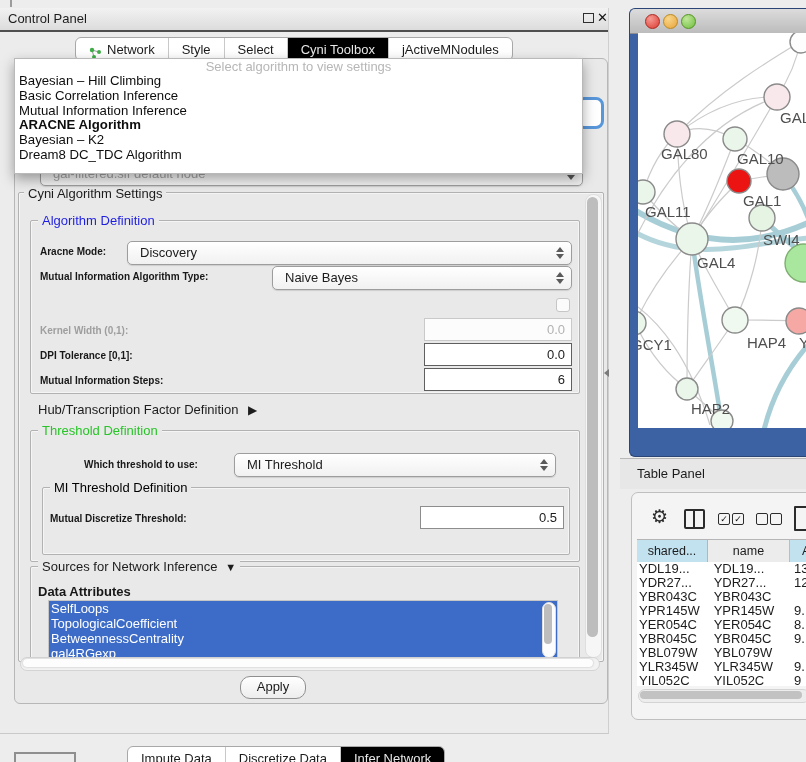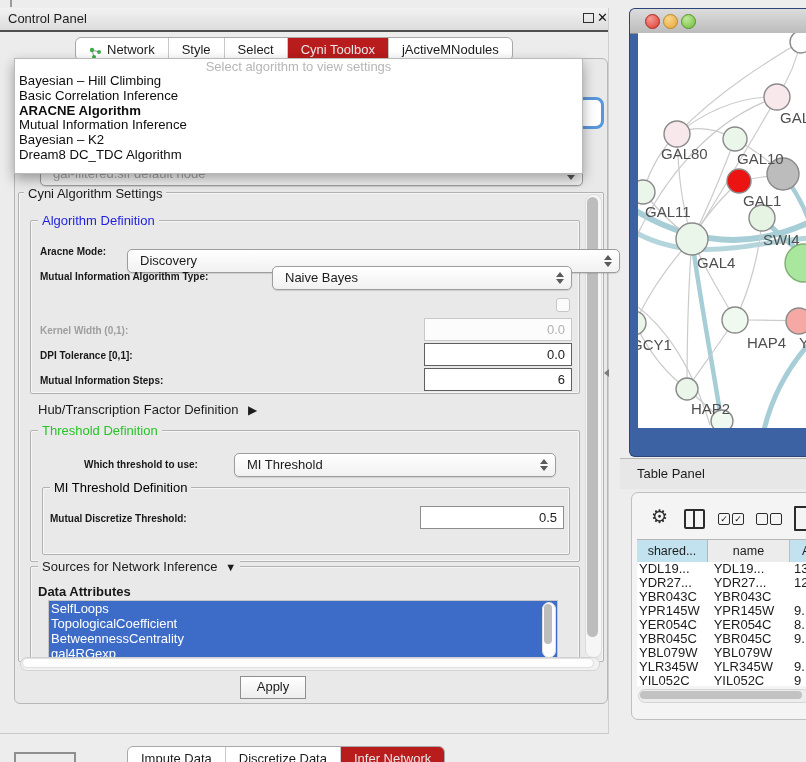--- a/index.html
+++ b/index.html
@@ -8,21 +8,21 @@
   .abs{position:absolute;}
   
   .cp{left:0;top:8px;width:608px;height:725px;background:#ececec;border-right:1px solid #cfcfcf;border-bottom:1px solid #c9c9c9;}
   .cp-titlebar{left:0;top:0;width:608px;height:22px;background:linear-gradient(#f2f2f2,#dcdcdc);border-bottom:2px solid #4f4f4f;}
   .cp-title{left:8px;top:3px;font-size:13px;}
   .float-btn{left:583px;top:5px;width:9px;height:8px;border:1.5px solid #2e2e2e;background:transparent;}
   .close-btn{left:597px;top:2px;font-size:13px;font-weight:bold;color:#111;}
   .tabbar{display:flex;border:1px solid #a8a8a8;border-radius:6px;background:#fff;overflow:hidden;height:22px;}
   .tab{padding:0 13px;line-height:21px;font-size:13px;white-space:nowrap;border-left:1px solid #c9c9c9;display:flex;align-items:center;}
   .tab:first-child{border-left:none;align-items:flex-end;}
-  .tab.sel{background:#b91c1c;color:#e8e8e8;}
+  .tab.sel{background:#000000;color:#e8e8e8;}
   .card{left:14px;top:50px;width:592px;height:644px;background:#e9e9e9;border:1px solid #b7b7b7;border-radius:6px;}
   
   .popup{left:14px;top:50px;width:567px;height:114px;background:#fff;border:1px solid #b9b9b9;box-shadow:0 5px 12px rgba(0,0,0,.35);z-index:20;}
   .popup-head{height:14px;line-height:14px;text-align:center;color:#b6b6b6;font-size:13px;margin-top:1px;}
   .popup-item{height:14.8px;line-height:14.8px;padding-left:4px;font-size:13.2px;color:#0d0d0d;white-space:nowrap;}
   .popup-item.b{font-weight:bold;}
   
   .combo{background:linear-gradient(#ffffff,#f1f1f1);border:1px solid #9d9d9d;border-radius:5px;box-shadow:0 1px 1px rgba(0,0,0,.12);}
   .combo .ct{position:absolute;left:12px;top:0;font-size:13px;line-height:22px;white-space:nowrap;}
   .stepper{position:absolute;right:7px;top:4px;width:8px;height:14px;}
@@ -36,21 +36,21 @@
   .grp{border:1px solid #b2b2b2;border-radius:2px;box-shadow:inset 0 0 0 1px rgba(255,255,255,.55);}
   .gtitle{position:absolute;background:#e9e9e9;padding:0 4px;font-size:13px;white-space:nowrap;z-index:3;}
   .lbl{font-size:10px;font-weight:bold;color:#181818;white-space:nowrap;}
   .lbl.dis{color:#9e9e9e;}
   .scroll-v{background:#f6f6f6;border:1px solid #dedede;border-radius:8px;}
   .thumb-v{background:#bdbdbd;border-radius:6px;}
   .scroll-h{background:#f2f2f2;border:1px solid #d4d4d4;border-radius:7px;}
   .thumb-h{background:#fdfdfd;border-radius:5px;box-shadow:0 0 2px rgba(0,0,0,.25);}
   .list{background:#fff;border:1px solid #c6c6c6;overflow:hidden;}
   .list-item{background:#3d6cc8;color:#fff;font-size:13px;line-height:15px;padding-left:2px;white-space:nowrap;}
-  .btn{background:linear-gradient(#ffffff,#ededed);border:1px solid #8f8f8f;border-radius:0;font-size:13px;text-align:center;line-height:20px;}
+  .btn{background:linear-gradient(#ffffff,#ededed);border:1px solid #8f8f8f;border-radius:10px;font-size:13px;text-align:center;line-height:20px;}
   
   .netwin{left:629px;top:8px;width:177px;height:447px;background:#3d62a4;border:1px solid #2b4676;border-right:none;border-radius:6px 0 0 6px;}
   .net-titlebar{left:630px;top:9px;width:176px;height:24px;background:linear-gradient(#dcdcdc,#bcbcbc);border-bottom:1px solid #8f8f8f;border-radius:5px 0 0 0;}
   .light{width:13px;height:13px;border-radius:50%;position:absolute;top:5px;}
   .net-canvas{left:638px;top:33px;width:168px;height:395px;background:#ffffff;overflow:hidden;}
   .nlab{position:absolute;font-size:15px;color:#4f4f4f;white-space:nowrap;}
   
   .tp-head{left:620px;top:458px;width:186px;height:30px;background:#e7e7e7;border-top:1px solid #b8b8b8;}
   .tp-title{left:17px;top:7px;font-size:13px;}
   .tcard{left:631px;top:492px;width:180px;height:226px;background:#f4f4f4;border:1px solid #bfbfbf;border-radius:7px 0 0 7px;overflow:hidden;}
@@ -106,37 +106,37 @@
     <span class="ct" style="color:#a6a6a6;">gal-filtered.sif default node</span>
     <span class="stepper"></span>
   </div>
 
   <div class="abs" style="left:576px;top:89px;width:22px;height:26px;border:3px solid #5896da;border-radius:8px;background:#fff;z-index:6;"></div>
 
   <div class="abs popup">
     <div class="popup-head">Select algorithm to view settings</div>
     <div class="popup-item">Bayesian – Hill Climbing</div>
     <div class="popup-item">Basic Correlation Inference</div>
+    <div class="popup-item">Mutual Information Inference</div>
     <div class="popup-item b">ARACNE Algorithm</div>
-    <div class="popup-item">Mutual Information Inference</div>
     <div class="popup-item">Bayesian – K2</div>
     <div class="popup-item">Dream8 DC_TDC Algorithm</div>
   </div>
 
   <div class="abs grp" style="left:18px;top:184px;width:584px;height:468px;"></div>
   <div class="gtitle" style="left:24px;top:178px;">Cyni Algorithm Settings</div>
 
   <div class="abs scroll-v" style="left:585px;top:186px;width:15px;height:462px;"></div>
   <div class="abs thumb-v" style="left:587px;top:189px;width:11px;height:440px;"></div>
 
   <div class="abs grp" style="left:30px;top:212px;width:548px;height:172px;"></div>
   <div class="gtitle" style="left:38px;top:205px;color:#1e1ee0;">Algorithm Definition</div>
 
   <div class="abs lbl" style="left:40px;top:238px;">Aracne Mode:</div>
-  <div class="abs combo" style="left:127px;top:241px;width:443px;height:22px;padding-left:48px;">
+  <div class="abs combo" style="left:127px;top:233px;width:443px;height:22px;">
     <span class="ct">Discovery</span>
     <span class="stepper"></span>
   </div>
 
   <div class="abs lbl" style="left:40px;top:263px;">Mutual Information Algorithm Type:</div>
   <div class="abs combo" style="left:272px;top:258px;width:298px;height:22px;">
     <span class="ct">Naive Bayes</span>
     <span class="stepper"></span>
   </div>
 

